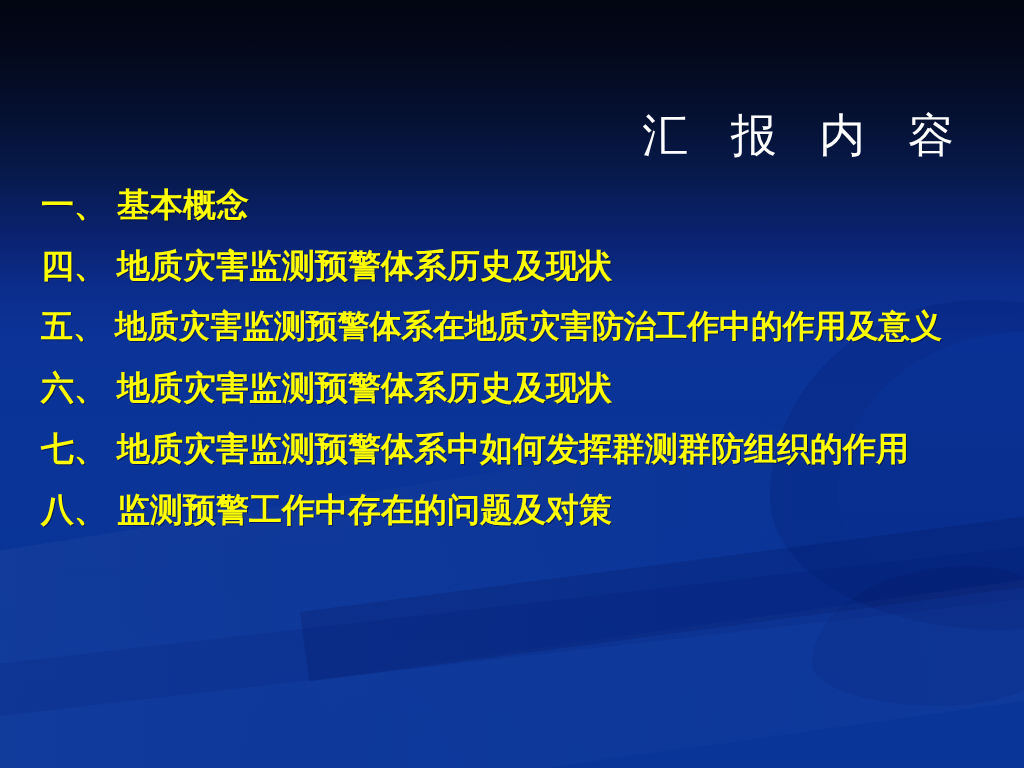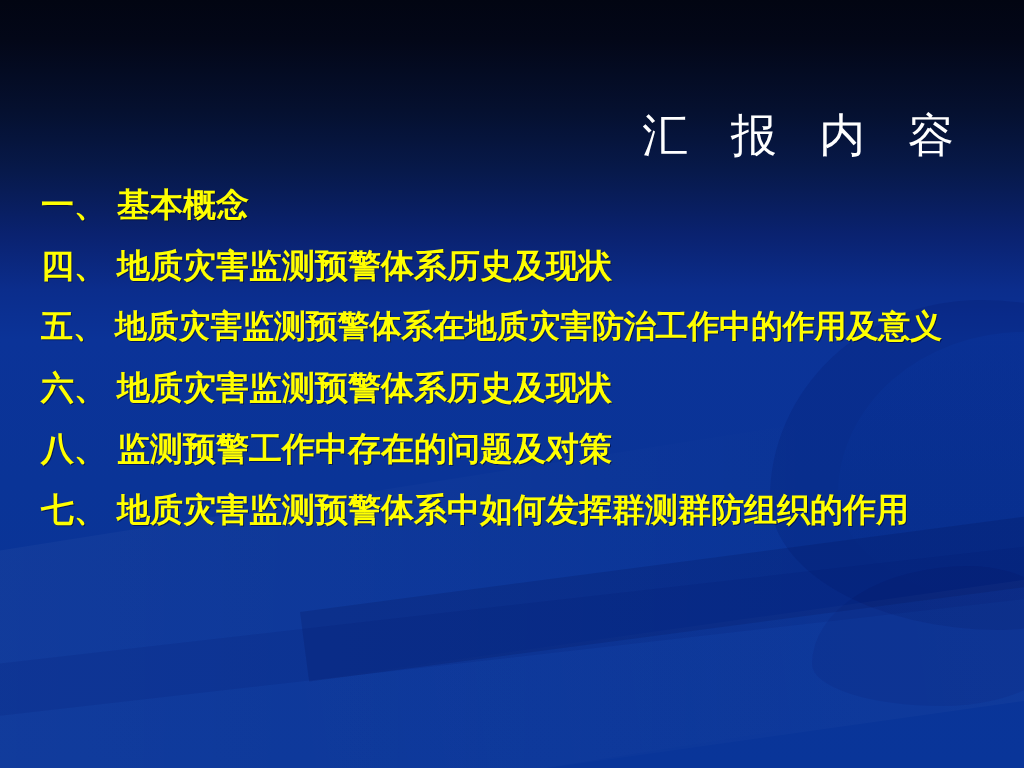--- a/index.html
+++ b/index.html
@@ -172,21 +172,21 @@
 
     <div class="agenda-item long">
       <span class="marker">五、</span><span class="gap"></span><span>地质灾害监测预警体系在地质灾害防治工作中的作用及意义</span>
     </div>
 
     <div class="agenda-item">
       <span class="marker">六、</span><span class="gap"></span><span>地质灾害监测预警体系历史及现状</span>
     </div>
 
     <div class="agenda-item">
-      <span class="marker">八、</span><span class="gap"></span><span>监测预警工作中存在的问题及对策</span>
+      <span class="marker">七、</span><span class="gap"></span><span>地质灾害监测预警体系中如何发挥群测群防组织的作用</span>
     </div>
 
     <div class="agenda-item">
-      <span class="marker">七、</span><span class="gap"></span><span>地质灾害监测预警体系中如何发挥群测群防组织的作用</span>
+      <span class="marker">八、</span><span class="gap"></span><span>监测预警工作中存在的问题及对策</span>
     </div>
 
   </div>
 </div>
 
 </body></html>

